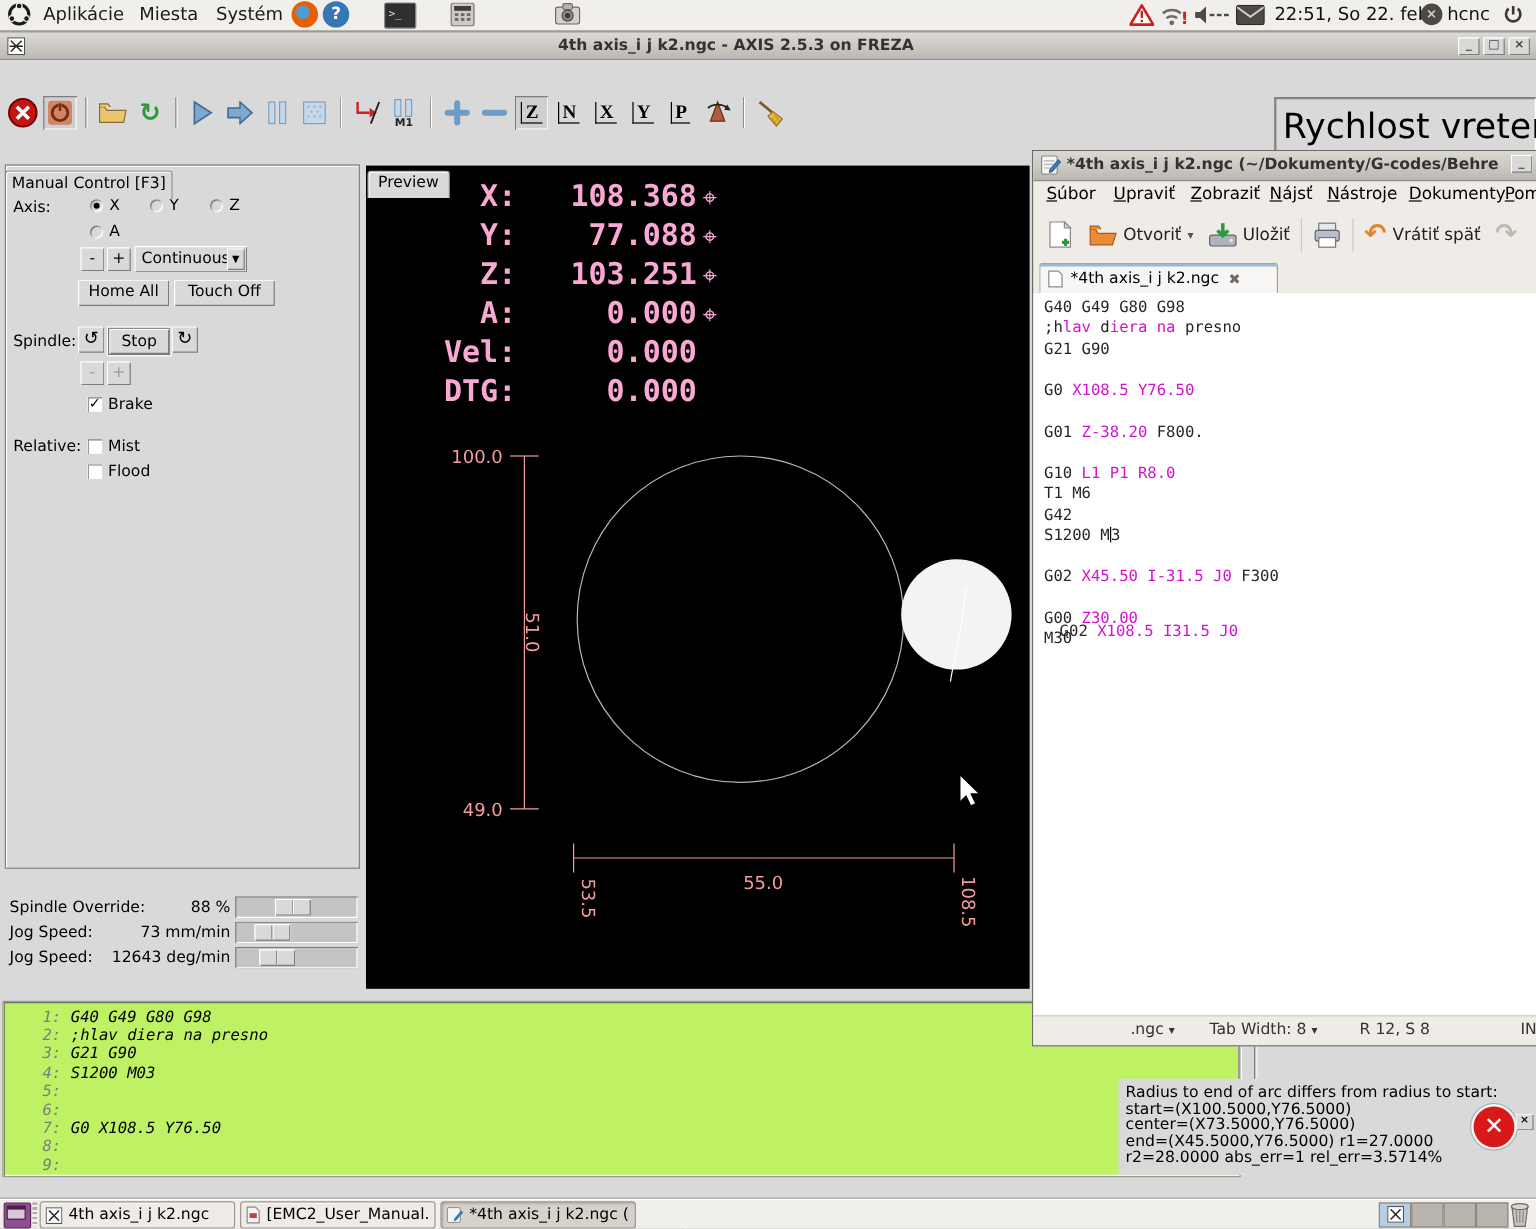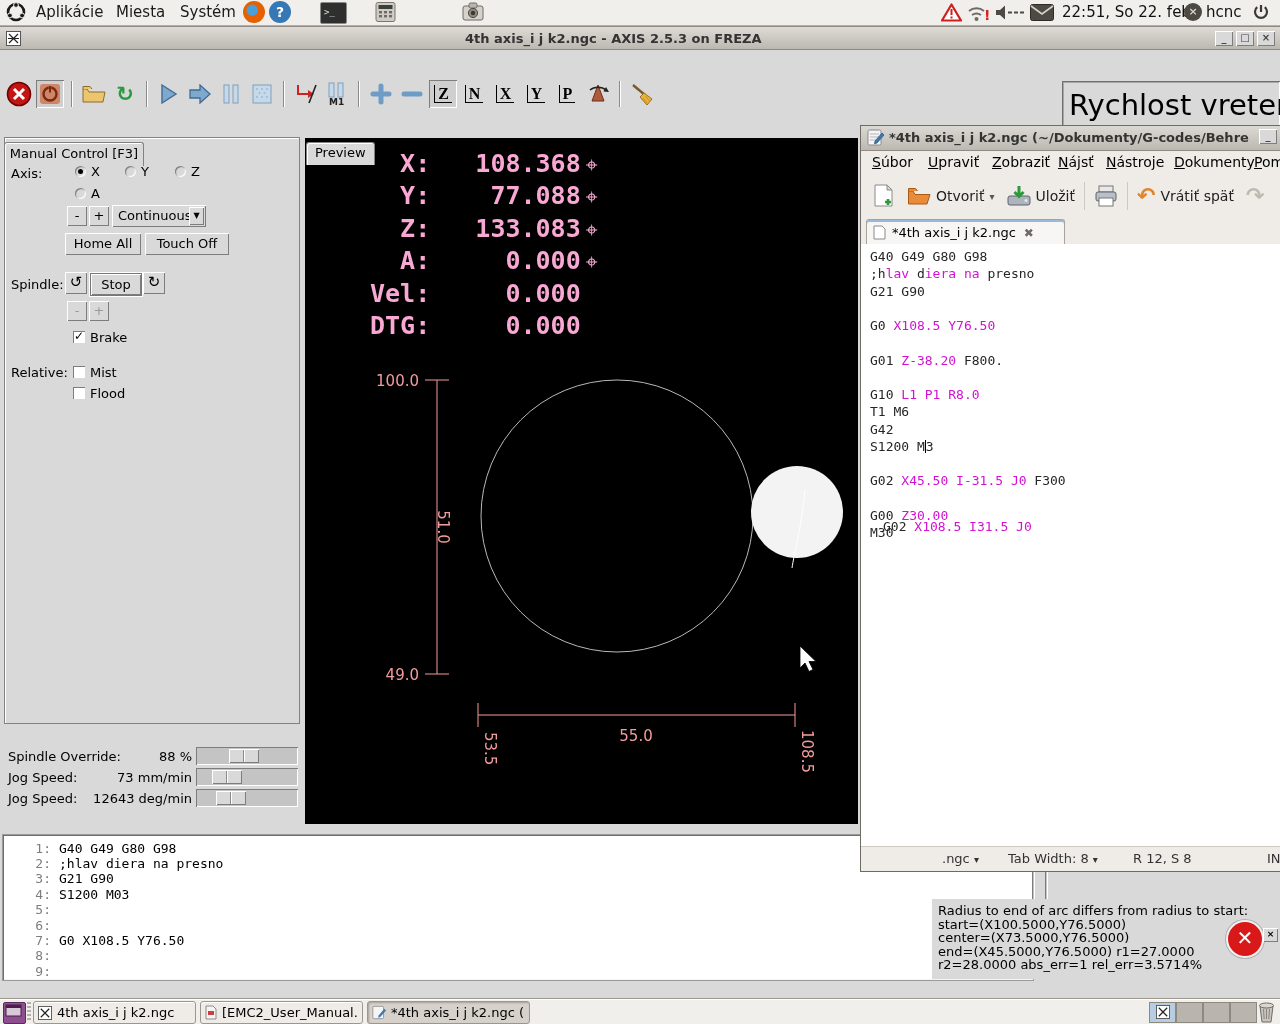--- a/index.html
+++ b/index.html
@@ -56,21 +56,21 @@
   .slider-row{position:absolute;left:0;width:300px;height:21px;}
   .slider-row .sl{position:absolute;left:8px;top:3px;}
   .slider-row .sv{position:absolute;left:0;top:3px;width:192px;text-align:right;}
   .trough{position:absolute;left:196px;top:1px;width:102px;height:18px;background:#c4c4c4;
     box-shadow:inset 1px 1px 0 #7d7d7d,inset -1px -1px 0 #ffffff;}
   .handle{position:absolute;top:2px;width:30px;height:14px;background:#d9d9d9;
     box-shadow:inset 1px 1px 0 #ffffff,inset -1px -1px 0 #7d7d7d;}
   .handle::after{content:"";position:absolute;left:14px;top:1px;width:2px;height:12px;
     box-shadow:inset 1px 0 0 #8a8a8a,inset -1px 0 0 #ffffff;}
   
-  .listing{background:#ffffff;box-shadow:inset 1px 1px 0 #6f6f6f,inset -1px -1px 0 #f5f5f5;border:1px solid #9a9a9a;}
+  .listing{background:#bef264;box-shadow:inset 1px 1px 0 #6f6f6f,inset -1px -1px 0 #f5f5f5;border:1px solid #9a9a9a;font-style:italic;}
   .listing-line{position:absolute;left:8px;white-space:pre;font-family:"DejaVu Sans Mono","Liberation Mono",monospace;
     font-size:13px;line-height:15px;}
   .listing-line .num{display:inline-block;width:40px;text-align:right;color:#7d7d7d;margin-right:8px;}
   .statcell{position:absolute;top:979px;height:19px;line-height:19px;padding-left:5px;font-size:13px;
     background:#d9d9d9;box-shadow:inset 1px 1px 0 #8a8a8a,inset -1px -1px 0 #ffffff;}
   
   .error-panel{background:#d9d9d9;}
   .error-line{position:absolute;left:6px;font-size:13px;line-height:13.6px;white-space:nowrap;}
   .errbtn{position:absolute;width:34px;height:34px;border-radius:50%;background:#d91919;
     box-shadow:0 0 0 2px #f2f2f2,0 0 0 3px #b0b0b0;color:#fff;font-weight:bold;font-size:20px;
@@ -363,21 +363,21 @@
     </div>
 
     <div class="ptab active" style="left:306px;">Preview</div>
     <div class="ptab" style="left:366px;">DRO</div>
     <div class="ptab" style="left:410px;">GladeVCP</div>
 
     <div class="abs canvas" style="left:305px;top:111px;width:553px;height:686px;">
       <div id="dro" class="abs" style="left:65px;top:10px;">
           <div class="dro-line" style="top: 0px;"><span>  X:   108.368</span><span class="homed">⌖</span></div>
           <div class="dro-line" style="top: 32.4px;"><span>  Y:    77.088</span><span class="homed">⌖</span></div>
-          <div class="dro-line" style="top: 64.8px;"><span>  Z:   133.083</span><span class="homed">⌖</span></div>
+          <div class="dro-line" style="top: 64.8px;"><span>  Z:   103.251</span><span class="homed">⌖</span></div>
           <div class="dro-line" style="top: 97.2px;"><span>  A:     0.000</span><span class="homed">⌖</span></div>
           <div class="dro-line" style="top: 129.6px;"><span>Vel:     0.000</span></div>
           <div class="dro-line" style="top: 162px;"><span>DTG:     0.000</span></div>
         </div>
       <svg class="abs" style="left:0;top:0" width="553" height="686" viewBox="0 0 553 686">
         <circle cx="312" cy="378" r="136" fill="none" stroke="#b9b9b9" stroke-width="1"></circle>
         <circle cx="492" cy="374" r="46" fill="#f3f3f3"></circle>
         <path d="M500,352 C496,392 489,416 487,430" stroke="#ffffff" stroke-width="1" fill="none"></path>
         <g stroke="#f49c9c" stroke-width="1" fill="#f49c9c" font-size="15" font-family="DejaVu Sans, sans-serif">
           <line x1="132" y1="242" x2="132" y2="536"></line>

